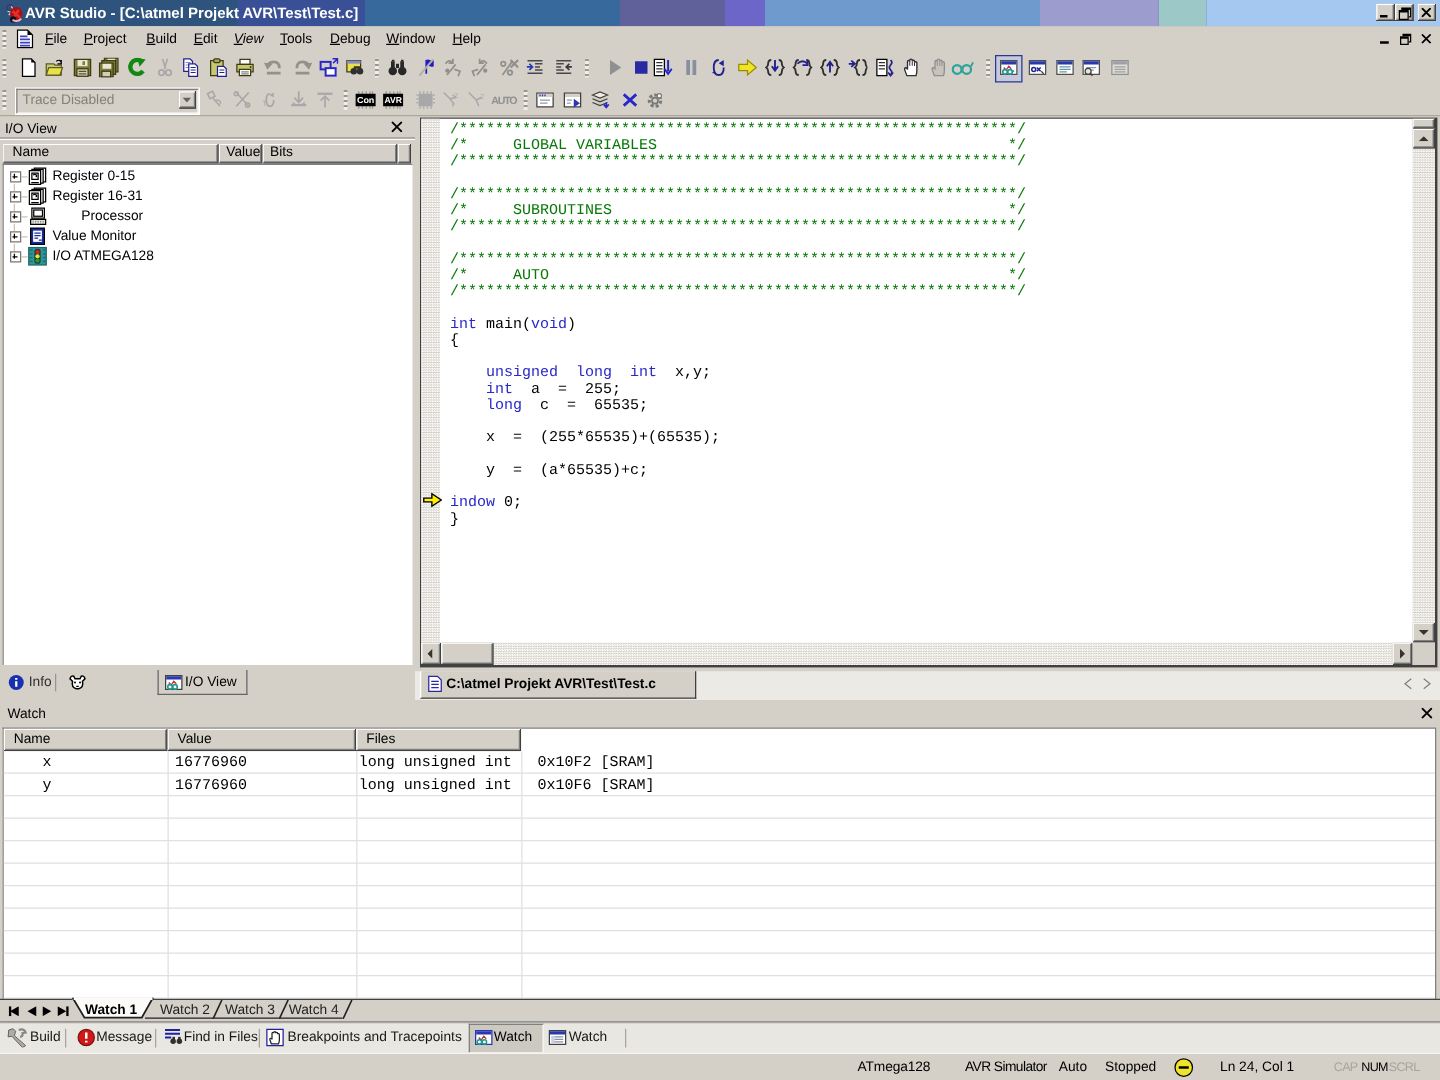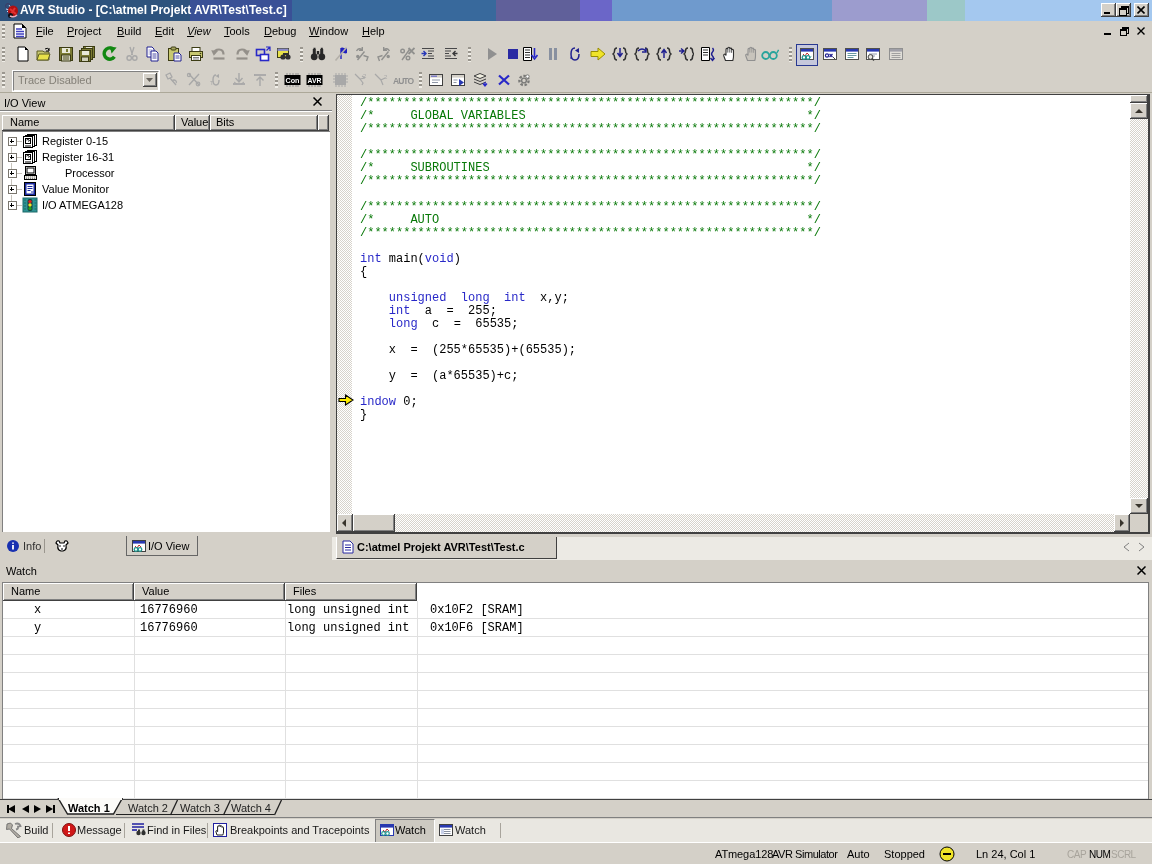--- a/index.html
+++ b/index.html
@@ -838,21 +838,21 @@
         <rect x="2" y="3" width="12" height="2.6" fill="#2838b0"></rect>
         <path d="M3.5 7.5 h9 M3.5 9.5 h9 M3.5 11.5 h9" stroke="#8890a0"></path>
         <rect x="3" y="6.8" width="3" height="5.4" fill="#c8d0e8"></rect>
       </svg>
     </div>
     <div class="ab t11" style="left:455px;top:5px;color:#181818;">Watch</div>
     <div class="ab" style="left:500px;top:4px;width:1px;height:15px;background:#a8a49c;"></div>
   </div>
 
 <div class="ab" style="left:0;top:842px;width:1152px;height:22px;background:#d4d0c8;border-top:1px solid #fff;">
-  <div class="ab t11" style="left:686px;top:5px;letter-spacing:-0.1px;margin-left:29px;">ATmega128</div>
+  <div class="ab t11" style="left:686px;top:5px;letter-spacing:-0.1px;">ATmega128</div>
   <div class="ab t11" style="left:772px;top:5px;letter-spacing:-0.45px;">AVR Simulator</div>
   <div class="ab t11" style="left:847px;top:5px;">Auto</div>
   <div class="ab t11" style="left:884px;top:5px;">Stopped</div>
   <svg class="ab" style="left:939px;top:3px;" width="16" height="16">
       <circle cx="8" cy="8" r="7" fill="#f0e428" stroke="#000"></circle>
       <path d="M4 8 h8" stroke="#000" stroke-width="2"></path>
     </svg>
   <div class="ab t11" style="left:976px;top:5px;">Ln 24, Col 1</div>
   <div class="ab" style="left:1067px;top:6px;font-size:10px;color:#a8a49c;letter-spacing:-0.5px;">CAP</div>
   <div class="ab" style="left:1089px;top:6px;font-size:10px;color:#000;letter-spacing:-0.5px;">NUM</div>

